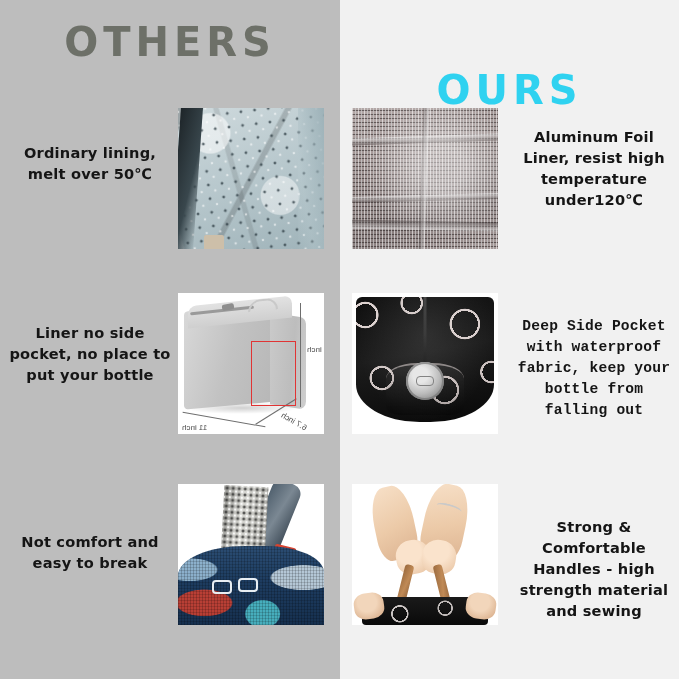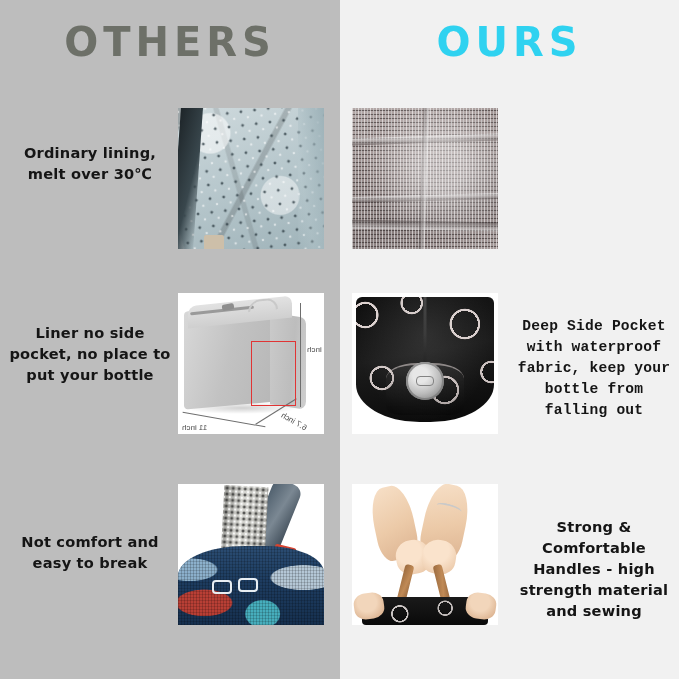--- a/index.html
+++ b/index.html
@@ -41,20 +41,21 @@
   }
   #heading-others {
     left: 0;
     width: 340px;
     color: #6d7068;
   }
   #heading-ours {
     left: 340px;
     width: 339px;
     color: #2fd2f0;
+    margin-top: 48px;
   }
 
   
   .caption {
     position: absolute;
     font-weight: 700;
     font-size: 14.6px;
     line-height: 21px;
     color: #151515;
     text-align: center;
@@ -368,21 +369,21 @@
 <body>
 
 <div id="page">
 
   <div class="panel" id="panel-others"></div>
   <div class="panel" id="panel-ours"></div>
 
   <div class="heading" id="heading-others">OTHERS</div>
   <div class="heading" id="heading-ours">OURS</div>
 
-  <div class="caption left" id="cap-r1l">Ordinary lining, melt over 30℃</div>
+  <div class="caption left" id="cap-r1l">Ordinary lining, melt over 50℃</div>
 
   <div class="photo" id="photo-r1l">
     <div class="inner lining">
       <div class="dots"></div>
       <div class="darkband"></div>
       <div class="rightband"></div>
       <div class="tag"></div>
     </div>
   </div>
 
@@ -390,20 +391,21 @@
     <div class="inner foil">
       <div class="weave"></div>
       <div class="seam1"></div>
       <div class="seam2"></div>
       <div class="seam3"></div>
       <div class="vseam"></div>
       <div class="shine"></div>
     </div>
   </div>
 
+  <div class="caption right" id="cap-r1r">Aluminum Foil Liner, resist high temperature under120℃</div>
 
   <div class="caption left" id="cap-r2l">Liner no side pocket, no place to put your bottle</div>
 
   <div class="photo" id="photo-r2l">
     <div class="inner dimbag">
       <div class="shadow"></div>
       <div class="body"></div>
       <div class="side"></div>
       <div class="top"></div>
       <div class="zip"></div>

